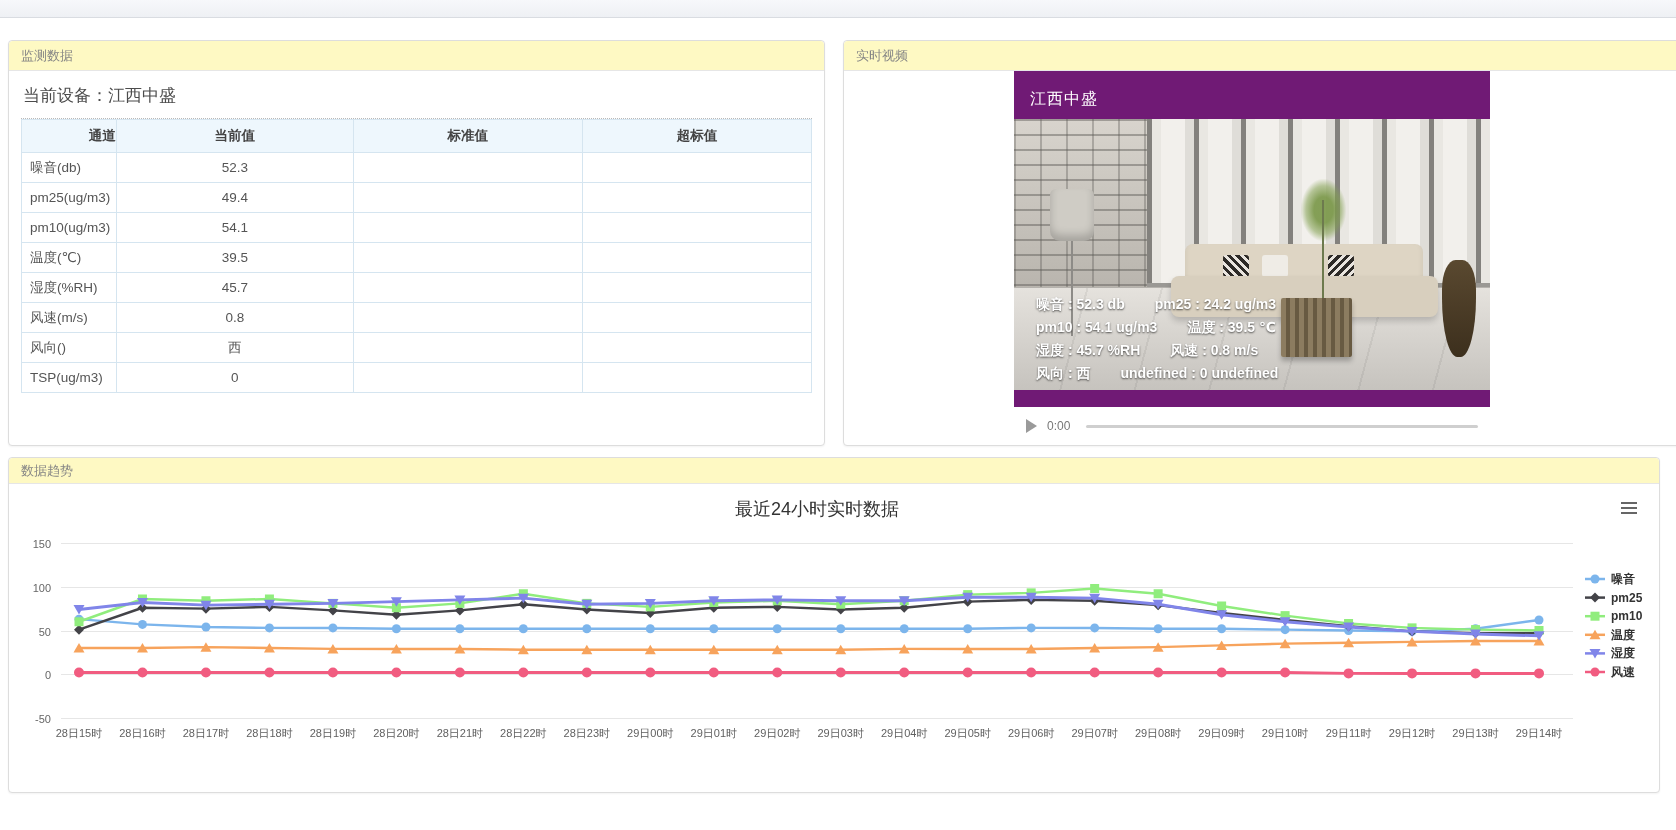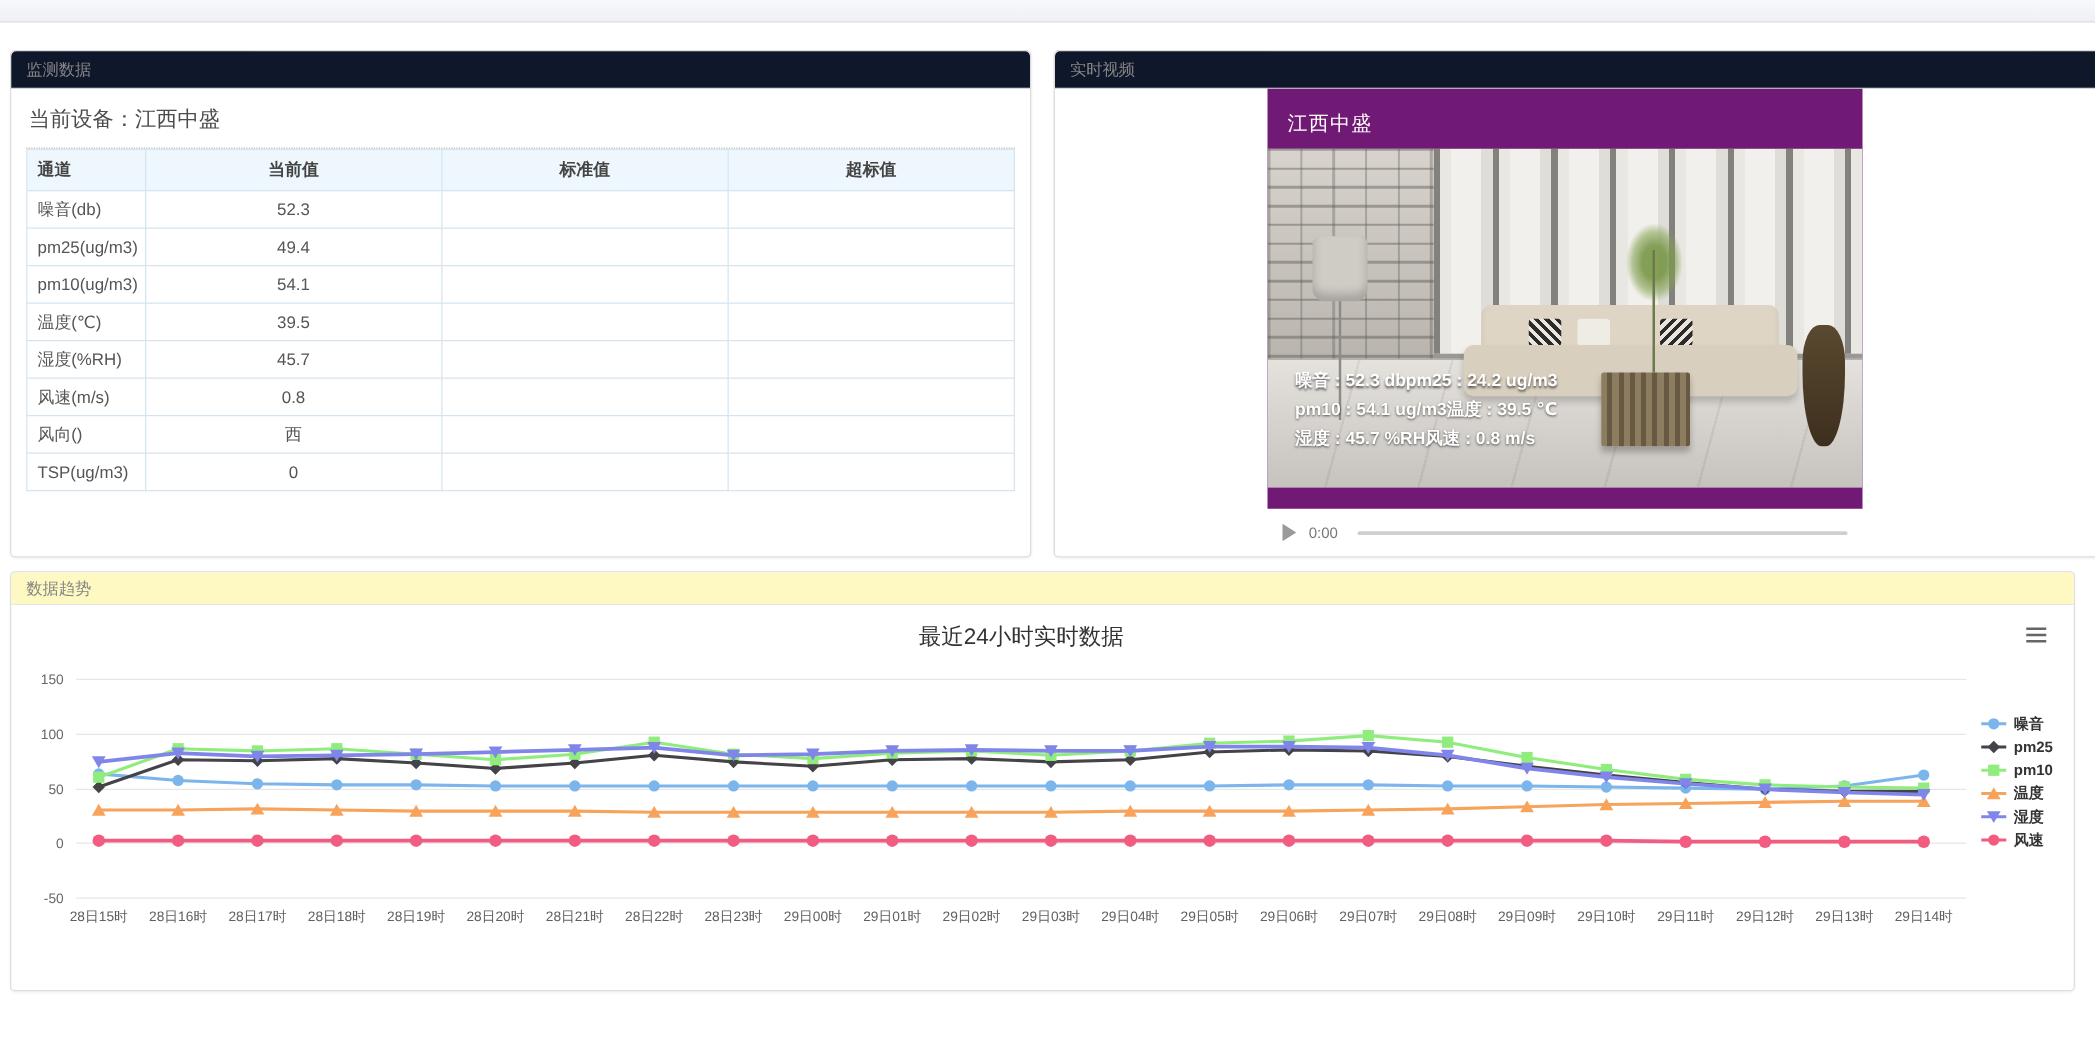--- a/index.html
+++ b/index.html
@@ -5,34 +5,34 @@
   * { margin:0; padding:0; box-sizing:border-box; }
   html,body { width:1676px; height:830px; background:#fff; overflow:hidden;
               font-family:"Liberation Sans","DejaVu Sans",sans-serif; }
 
   .top-strip { position:absolute; left:0; top:0; width:1676px; height:18px;
                background:linear-gradient(#f7f8fb,#eef0f4); border-bottom:1px solid #d9dce1; }
 
   .panel { position:absolute; background:#fff; border:1px solid #ddd; border-radius:4px;
            box-shadow:0 1px 2px rgba(0,0,0,.05); }
   .panel-header { height:30px; line-height:29px; padding:0 12px; color:#858585; font-size:13px;
-                  background:#0f172a; border-bottom:1px solid #e6e6e6; border-radius:4px 4px 0 0; }
+                  background:#fef9c3; border-bottom:1px solid #e6e6e6; border-radius:4px 4px 0 0; }
 
   
   #panel-monitor { left:8px; top:40px; width:817px; height:406px; }
   #panel-monitor .panel-body { padding:6px 12px 0 12px; }
   .device-line { font-size:17px; color:#4c4c4c; padding:7px 2px 11px 2px;
                  border-bottom:1px dotted #b9b9b9; }
   .report-line { font-size:15px; color:#555; padding:8px 2px 9px 2px; }
   .report-line .time { color:#ff6600; }
   table.monitor { width:100%; border-collapse:collapse; font-size:13.5px; color:#555;
                   table-layout:fixed; }
   table.monitor th { background:#eef7fd; border:1px solid #d5e5f0; font-weight:bold;
                      color:#444; height:33px; }
-  table.monitor th:first-child { text-align:left; padding-left:8px; width:12%;margin-top:24px; }
+  table.monitor th:first-child { text-align:right; padding-left:8px; width:12%;margin-top:24px; }
   table.monitor th:nth-child(2) { width:30%; }
   table.monitor td { border:1px solid #d5e5f0; height:30px; text-align:center; }
   table.monitor td.channel { text-align:left; padding-left:8px; }
 
   
   #panel-video { left:843px; top:40px; width:956px; height:406px; }
   .video-box { position:absolute; left:170px; top:30px; width:476px; height:336px;
                background:#701a75; overflow:hidden; }
   .video-title { position:absolute; left:16px; top:18px; color:#fff; font-size:16px;
                  letter-spacing:1px; z-index:5; }
@@ -66,21 +66,21 @@
            background:repeating-linear-gradient(90deg,#8c7c60 0 5px,#685a42 5px 9px);
            border-radius:2px; box-shadow:0 4px 5px rgba(0,0,0,.25); }
   .plant { position:absolute; left:59%; top:22%; width:12%; height:44%; }
   .plant .stem { position:absolute; left:48%; top:18%; width:2px; height:82%; background:#6d7a4e; }
   .plant .leaves { position:absolute; left:10%; top:0; width:80%; height:52%;
                    background:radial-gradient(ellipse at 50% 50%, rgba(120,150,70,.9) 0 30%, rgba(130,160,80,.55) 55%, transparent 72%); }
   .vase { position:absolute; right:3%; top:52%; width:34px; height:36%;
           background:linear-gradient(#5a4930,#3c2f1d); border-radius:40% 40% 45% 45%/30% 30% 60% 60%; }
   .overlay { position:absolute; left:22px; top:222px; z-index:6; color:#fff; font-size:14px;
              font-weight:bold; text-shadow:0 1px 2px rgba(0,0,0,.65); }
-  .overlay .row { display:flex; line-height:23px; white-space:nowrap; }
+  .overlay .row { display:flex; gap:30px; line-height:23px; white-space:nowrap; }
   .controls { position:absolute; left:170px; top:372px; width:476px; height:26px;
               display:flex; align-items:center; gap:10px; padding:0 12px; }
   .play-btn { width:0; height:0; border-left:11px solid #9a9a9a; border-top:7px solid transparent;
               border-bottom:7px solid transparent; cursor:pointer; }
   .video-time { font-size:12px; color:#777; }
   .progress { flex:1; height:3px; background:#cfcfcf; border-radius:2px; margin-left:6px; }
 
   
   #panel-trend { left:8px; top:457px; width:1652px; height:336px; }
   #panel-trend .panel-header { height:26px; line-height:25px; background:#fef9c3; }
@@ -193,20 +193,24 @@
           <span>pm25 : 24.2 ug/m3</span>
         </div>
         <div class="row">
           <span>pm10 : 54.1 ug/m3</span>
           <span>温度 : 39.5 ℃</span>
         </div>
         <div class="row">
           <span>湿度 : 45.7 %RH</span>
           <span>风速 : 0.8 m/s</span>
         </div>
+        <div class="row">
+          <span>风向 : 西</span>
+          <span>undefined : 0 undefined</span>
+        </div>
       </div>
   </div>
   <div class="controls">
     <div class="play-btn"></div>
     <div class="video-time">0:00</div>
     <div class="progress"></div>
   </div>
 </div>
 
 <div class="panel" id="panel-trend">

